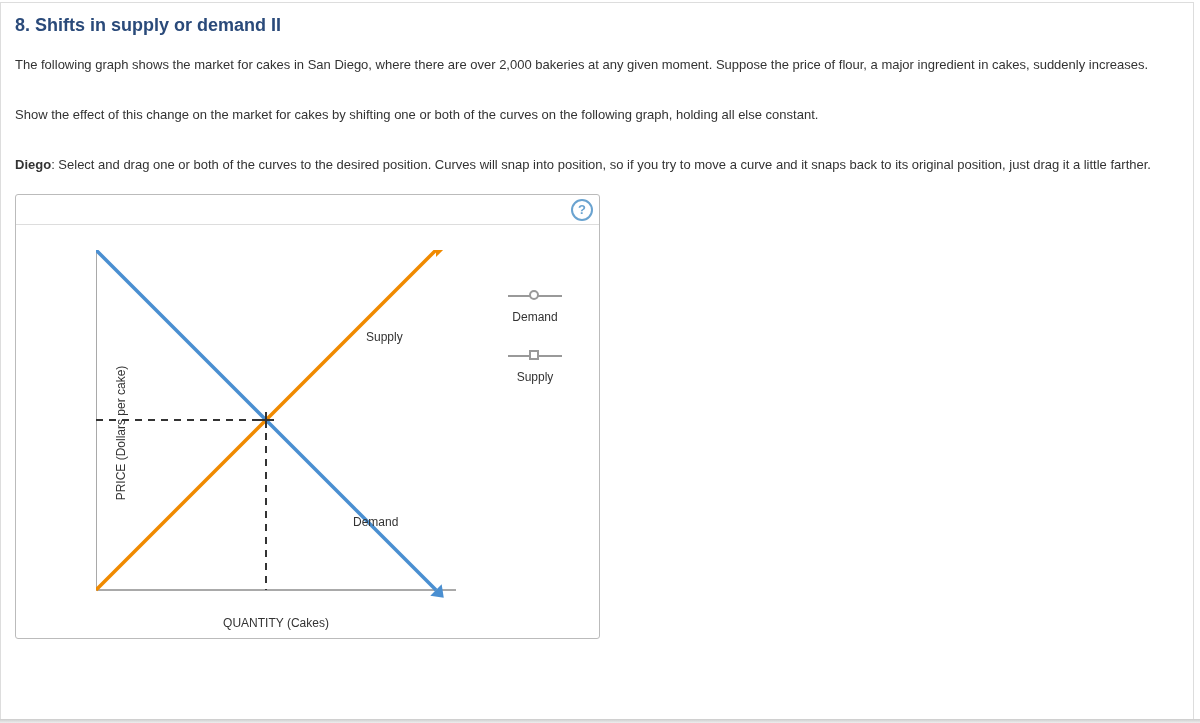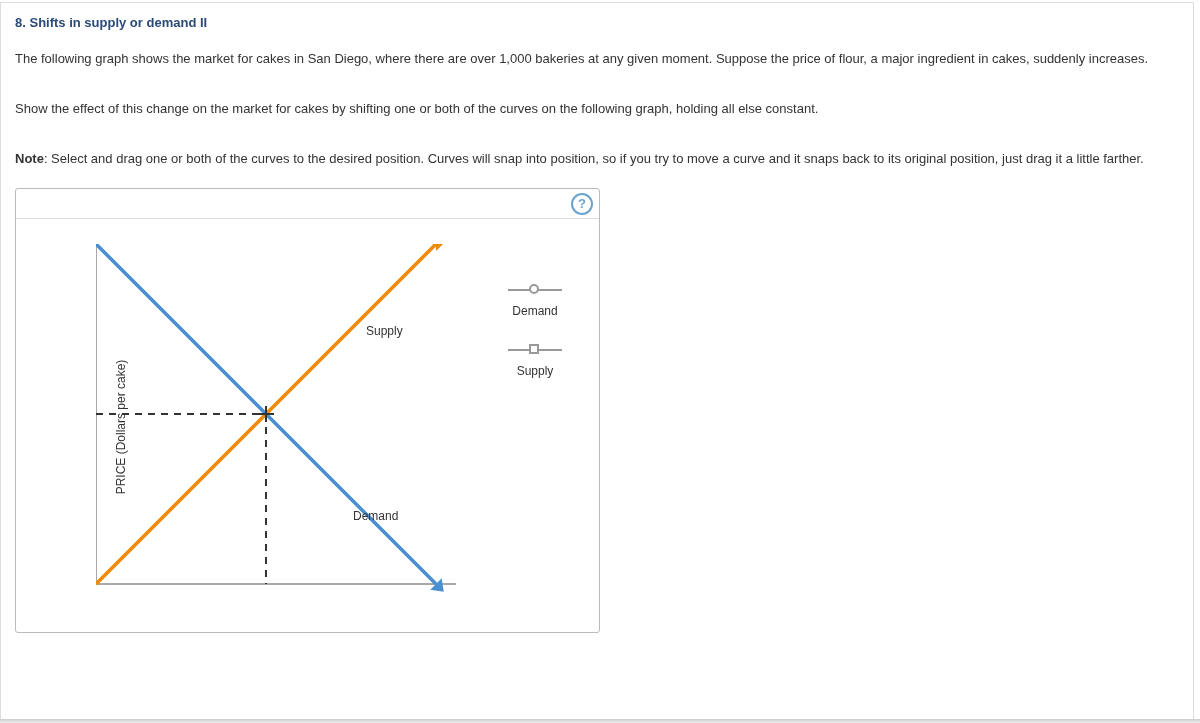--- a/index.html
+++ b/index.html
@@ -21,21 +21,21 @@
     border-right: 1px solid #ddd;
     border-bottom: 1px solid #ddd;
     margin: 2px 6px 0 0;
     height: 718px;
     position: relative;
     padding: 8px 14px 0 14px;
   }
   .q-header {
     color: #2a4a7a;
     font-weight: bold;
-    font-size: 13px;
+    font-size: 18px;
     margin: 4px 0 18px 0;
   }
   .body-text {
     font-size: 13px;
     line-height: 1.7;
     color: #333;
     margin: 0 0 28px 0;
   }
   .italic-text {
   }
@@ -173,26 +173,26 @@
 </head>
 <body>
 
 <div class="page-border">
 
   <div class="q-header">
     <span>8.</span>
     <span>Shifts in supply or demand II</span>
   </div>
 
-  <p class="body-text">The following graph shows the market for cakes in San Diego, where there are over 1,000 bakeries at any given moment. Suppose the price of flour, a major ingredient in cakes, suddenly increases.</p>
+  <p class="body-text">The following graph shows the market for cakes in San Diego, where there are over 2,000 bakeries at any given moment. Suppose the price of flour, a major ingredient in cakes, suddenly increases.</p>
 
   <p class="body-text italic-text">Show the effect of this change on the market for cakes by shifting one or both of the curves on the following graph, holding all else constant.</p>
 
   <p class="note-text">
-    <span class="note-label">Note</span><span>: Select and drag one or both of the curves to the desired position. Curves will snap into position, so if you try to move a curve and it snaps back to its original position, just drag it a little farther.</span>
+    <span class="note-label">Diego</span><span>: Select and drag one or both of the curves to the desired position. Curves will snap into position, so if you try to move a curve and it snaps back to its original position, just drag it a little farther.</span>
   </p>
 
   <div class="graph-widget">
     <div class="graph-toolbar">
       <div class="help-btn">?</div>
     </div>
     <div class="graph-body">
 
       <div class="chart-area">
         <div class="y-axis-label">PRICE (Dollars per cake)</div>
@@ -212,20 +212,21 @@
           <polygon points="-8,0 8,0 0,-11" fill="#4a8fd1" transform="translate(0,0) rotate(-45)"></polygon>
           <polygon points="-8,0 8,0 0,11" fill="#4a8fd1" transform="translate(340,340) rotate(-45)"></polygon>
 
           <line x1="162" y1="170" x2="178" y2="170" stroke="#333" stroke-width="2"></line>
           <line x1="170" y1="162" x2="170" y2="178" stroke="#333" stroke-width="2"></line>
         </svg>
 
         <div class="curve-label" style="left:320px; top:95px;">Supply</div>
         <div class="curve-label" style="left:307px; top:280px;">Demand</div>
 
+        <div class="x-axis-label">QUANTITY (Cakes)</div>
       </div>
 
       <div class="legend">
         <div class="legend-item">
           <div class="legend-marker">
             <div class="legend-line"></div>
             <div class="legend-circle"></div>
           </div>
           <div class="legend-text">Demand</div>
         </div>

